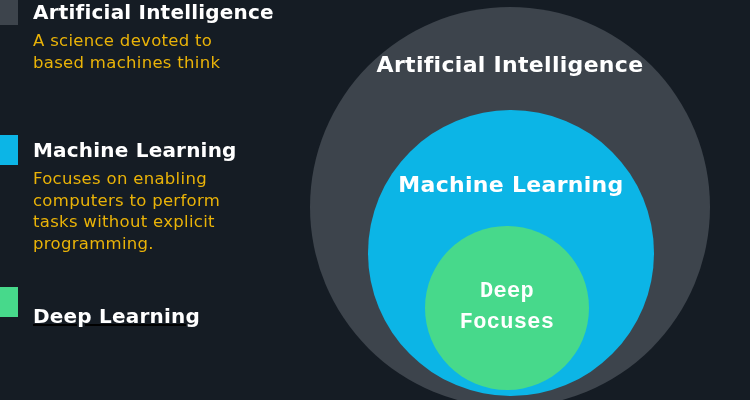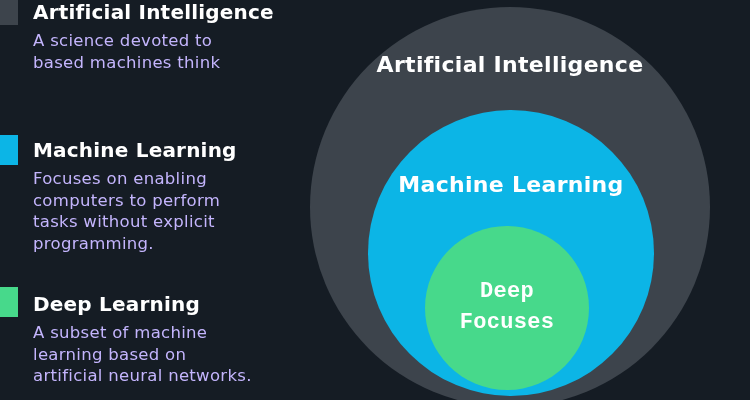--- a/index.html
+++ b/index.html
@@ -17,30 +17,30 @@
     position:absolute; left:0; width:18px; height:30px;
     background:#3D444C;
   }
   #marker-ai   { top:-5px;  }
   #marker-ml   { top:135px; }
   #marker-dl   { top:287px; }
 
   .legend-item { position:absolute; left:33px; width:260px; }
   #legend-ai { top:0;     }
   #legend-ml { top:138px; }
-  #legend-dl { top:292px; }
+  #legend-dl { top:304px;text-decoration:underline; }
 
   .legend-item h2 {
     margin:0; font-size:20px; line-height:24px; font-weight:bold;
     color:#FFFFFF; letter-spacing:0.2px; white-space:nowrap;
   }
   .desc { margin-top:6px; }
   .desc .line {
     margin:0; font-size:16.5px; line-height:21.7px;
-    color:#c4b5fd; letter-spacing:0.3px; white-space:nowrap;
+    color:#eab308; letter-spacing:0.3px; white-space:nowrap;
   }
 
   
   .circle { position:absolute; border-radius:50%; }
   .circle-outer { left:310px; top:7px;  width:400px; height:400px; background:#3D444C; }
   .circle-mid   { left:58px;  top:103px; width:286px; height:286px; background:#0CB5E6; }
   .circle-inner { left:57px;  top:116px; width:164px; height:164px; background:#47D98B;font-family:Liberation Mono, monospace; }
 
   .circle-label {
     position:absolute; left:0; right:0; text-align:center;
@@ -74,25 +74,20 @@
     <div class="desc">
       <p class="line">Focuses on enabling</p>
       <p class="line">computers to perform</p>
       <p class="line">tasks without explicit</p>
       <p class="line">programming.</p>
     </div>
   </section>
 
   <section id="legend-dl" class="legend-item">
     <h2>Deep Learning</h2>
-    <div class="desc">
-      <p class="line">A subset of machine</p>
-      <p class="line">learning based on</p>
-      <p class="line">artificial neural networks.</p>
-    </div>
   </section>
 
   <div class="circle circle-outer" style="background: rgb(61, 68, 76);">
     <div class="circle-label">Artificial Intelligence</div>
 
     <div class="circle circle-mid" style="background: rgb(12, 181, 230);">
       <div class="circle-label">Machine Learning</div>
 
       <div class="circle circle-inner" style="background: rgb(71, 217, 139);">
         <div class="circle-label">

